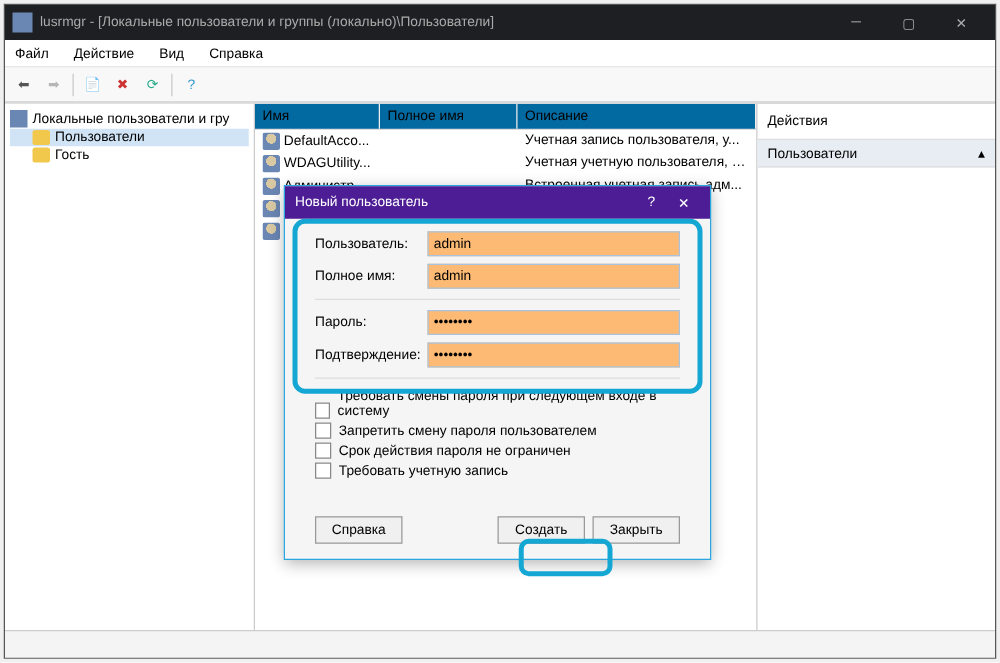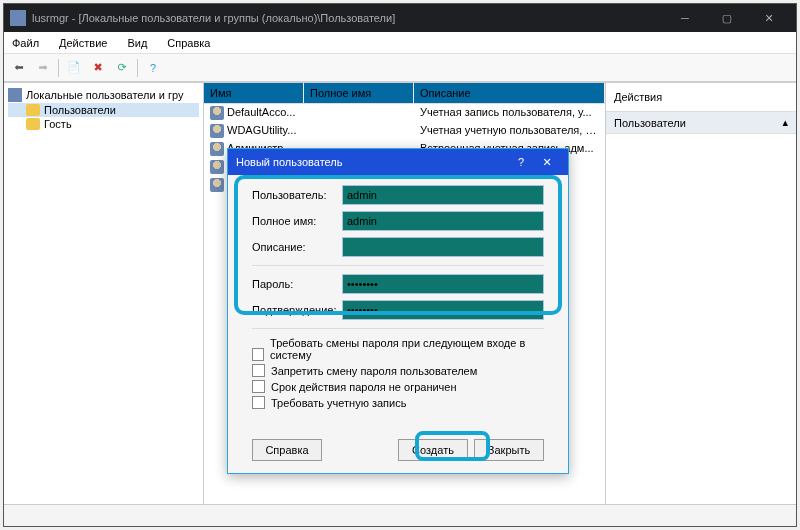--- a/index.html
+++ b/index.html
@@ -40,27 +40,27 @@
 .list-row span { padding:1px 6px; white-space:nowrap; overflow:hidden; text-overflow:ellipsis; }
 .user-icon { width:14px; height:14px; display:inline-block; vertical-align:middle; margin-right:3px; background:radial-gradient(circle at 50% 35%, #d8c9a3 0 35%, transparent 36%), linear-gradient(#6a86b3,#6a86b3); border-radius:2px;}
 
 .actions { width:190px; display:flex; flex-direction:column; }
 .actions-h { padding:8px 8px; border-bottom:1px solid #ddd; }
 .actions-sub { padding:4px 8px; background:#e8edf3; border-bottom:1px solid #ddd; display:flex; justify-content:space-between; align-items:center;}
 .actions-item { padding:6px 18px; display:flex; justify-content:space-between; }
 
 
 .dialog { position:absolute; left:227px; top:148px; width:342px; background:#f5f5f5; border:1px solid #2aa7e0; box-shadow:0 3px 12px rgba(0,0,0,.3); }
-.dlg-title { height:26px; background:#1d4ed8; color:#fff; display:flex; align-items:center; padding:0 8px; }
+.dlg-title { height:26px; background:#4c1d95; color:#fff; display:flex; align-items:center; padding:0 8px; }
 .dlg-title .t { flex:1; }
 .dlg-title .x,.dlg-title .q { width:26px; text-align:center; }
 .dlg-body { padding:10px 24px 12px; }
 .field { display:flex; align-items:center; margin-bottom:6px; }
 .field label { width:90px; }
-.field input { flex:1; height:20px; border:1px solid #a9c3de; padding:0 4px; background:#0f766e; }
+.field input { flex:1; height:20px; border:1px solid #a9c3de; padding:0 4px; background:#fdba74; }
 .sep { height:1px; background:#ddd; margin:8px 0; }
 .chk { display:flex; align-items:flex-end; gap:6px; margin:3px 0; }
 .chk .box { width:13px; height:13px; border:1px solid #888; background:#fff; }
 .dlg-buttons { display:flex; justify-content:flex-end; gap:6px; margin-top:30px; align-items:center; }
 .btn { min-width:70px; height:22px; border:1px solid #999; background:#f0f0f0; display:flex; align-items:center; justify-content:center; padding:0 10px; }
 .help-left { margin-right:auto; }
 
 
 .hl { position:absolute; border:4px solid #15a7d4; border-radius:10px; pointer-events:none; }
 .hl1 { left:234px; top:175px; width:328px; height:140px; }
@@ -170,24 +170,20 @@
   </div>
   <div class="dlg-body">
     <div class="field">
         <label>Пользователь:</label>
         <input value="admin" style="">
       </div>
     <div class="field">
         <label>Полное имя:</label>
         <input value="admin" style="">
       </div>
-    <div class="field">
-        <label>Описание:</label>
-        <input value="" style="">
-      </div>
     <div class="sep"></div>
     <div class="field">
         <label>Пароль:</label>
         <input value="••••••••" style="">
       </div>
     <div class="field">
         <label>Подтверждение:</label>
         <input value="••••••••" style="">
       </div>
     <div class="sep"></div>

